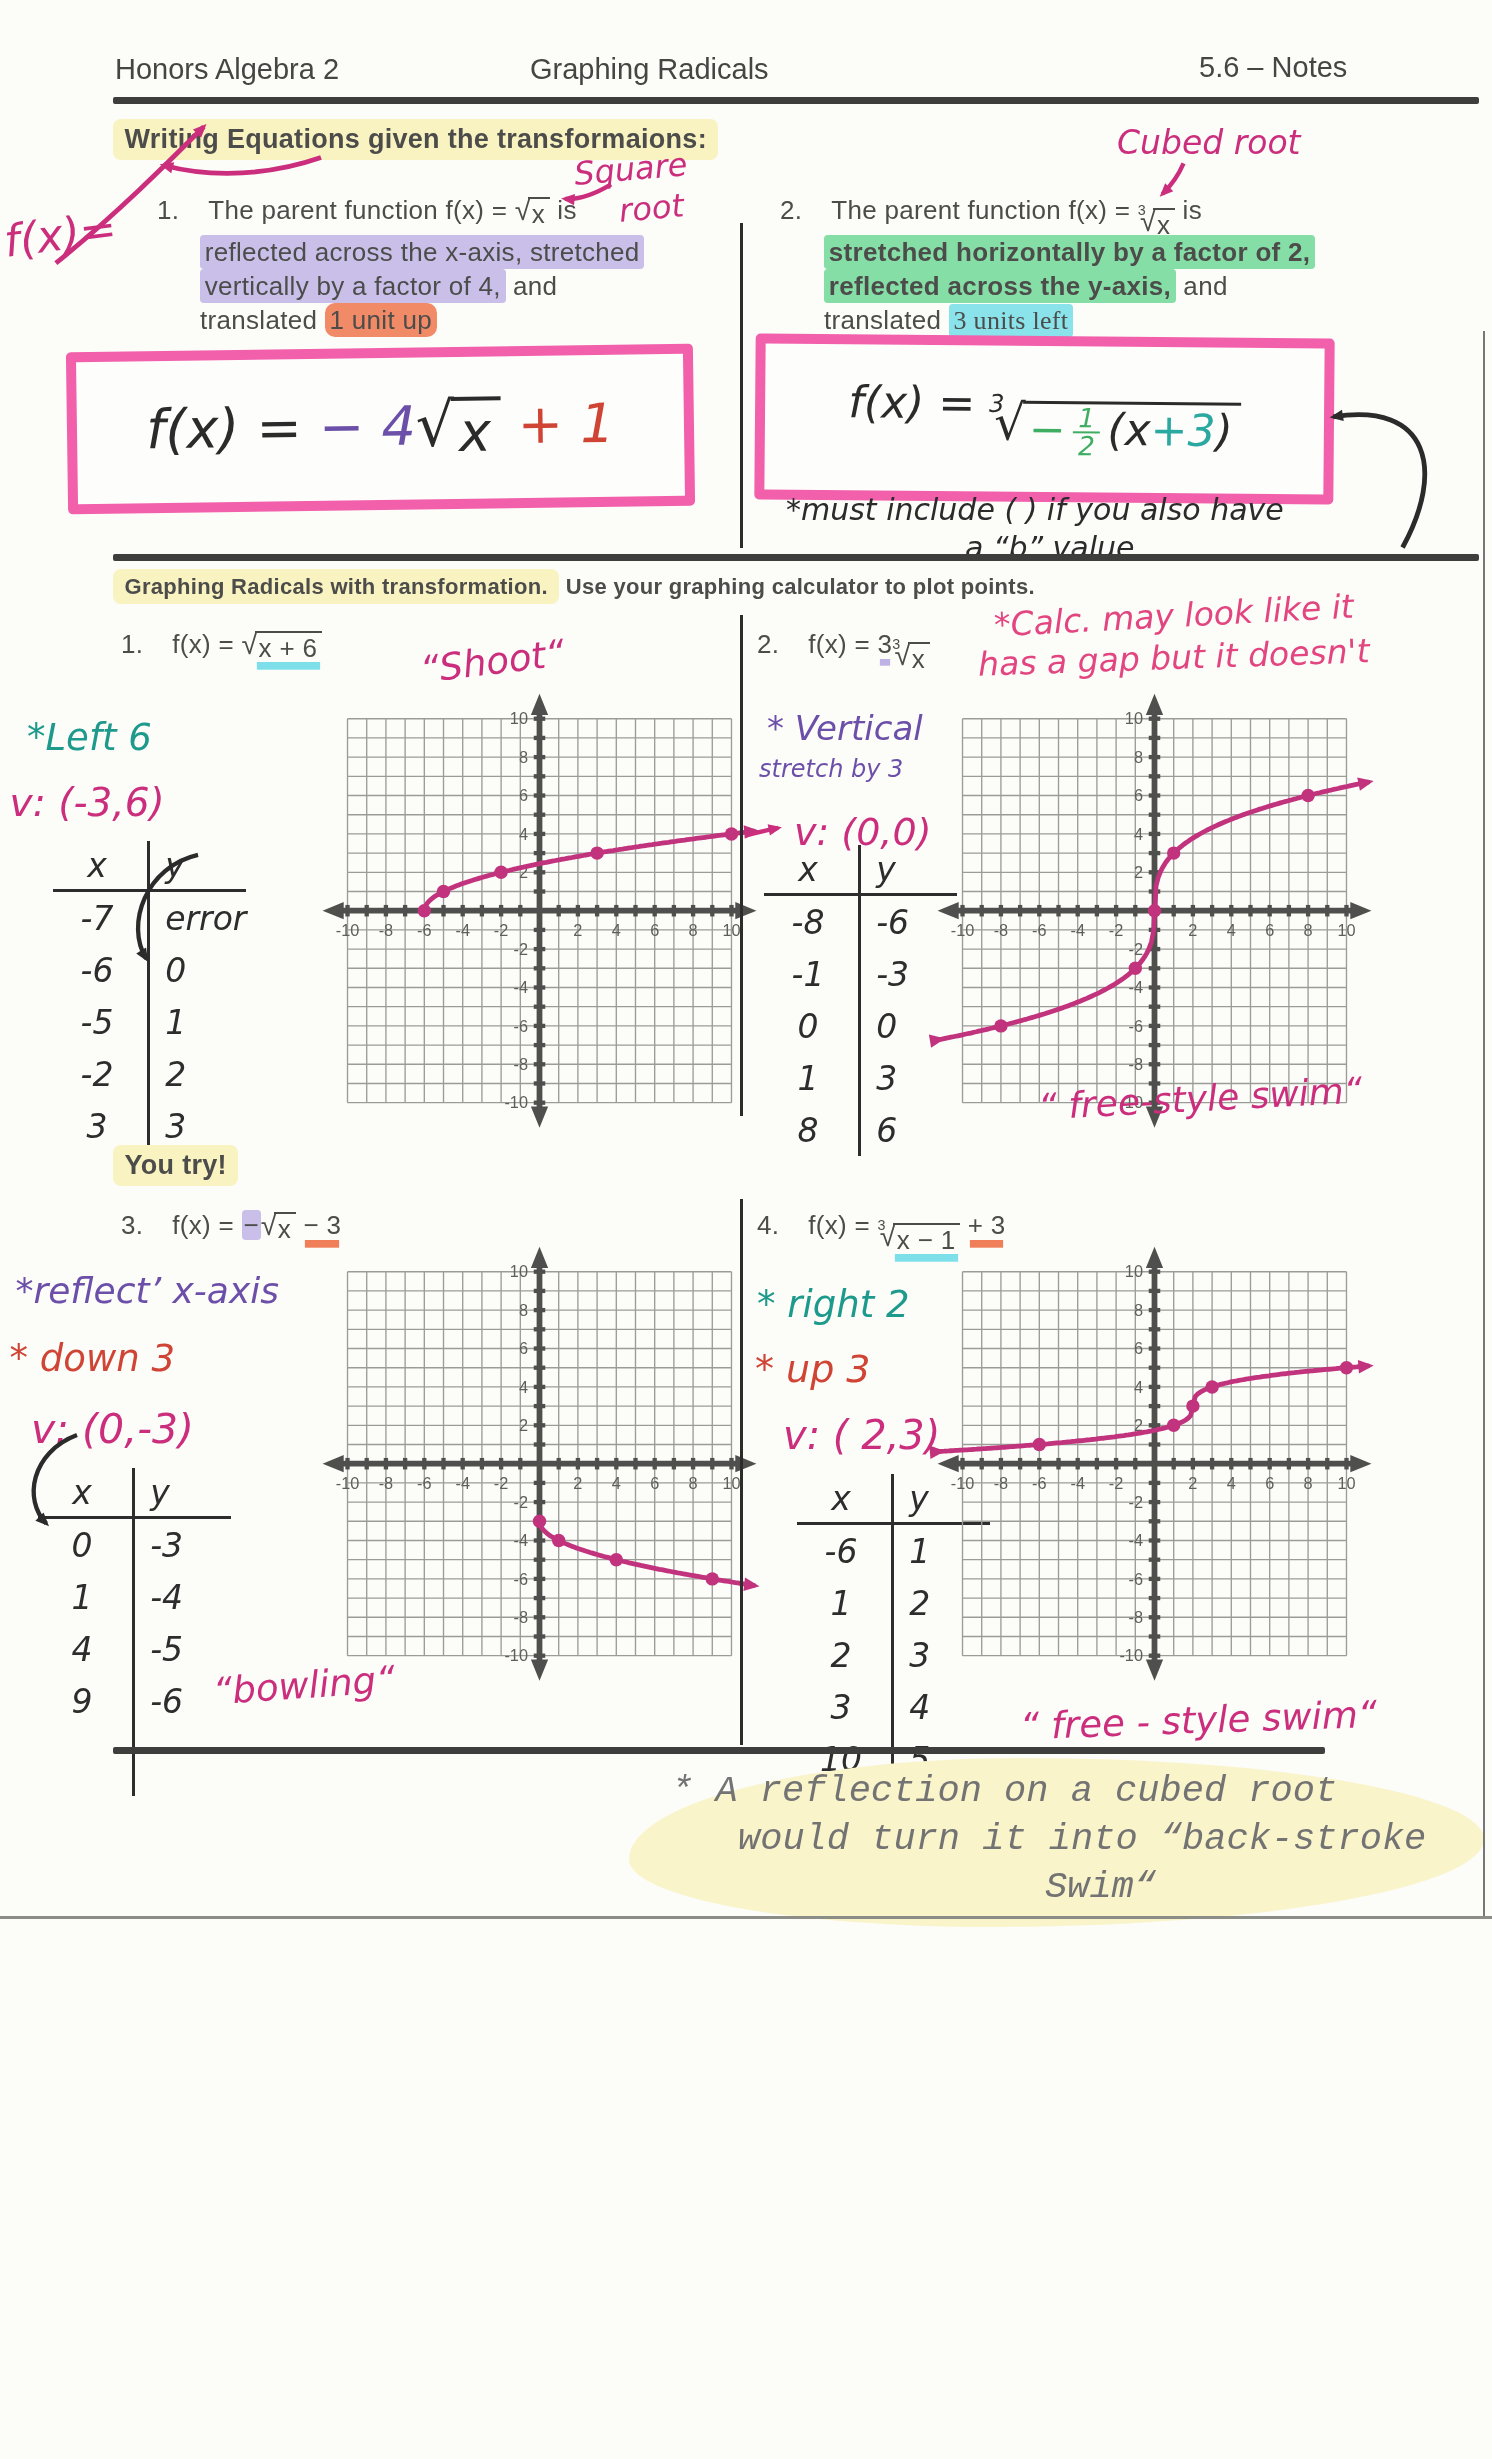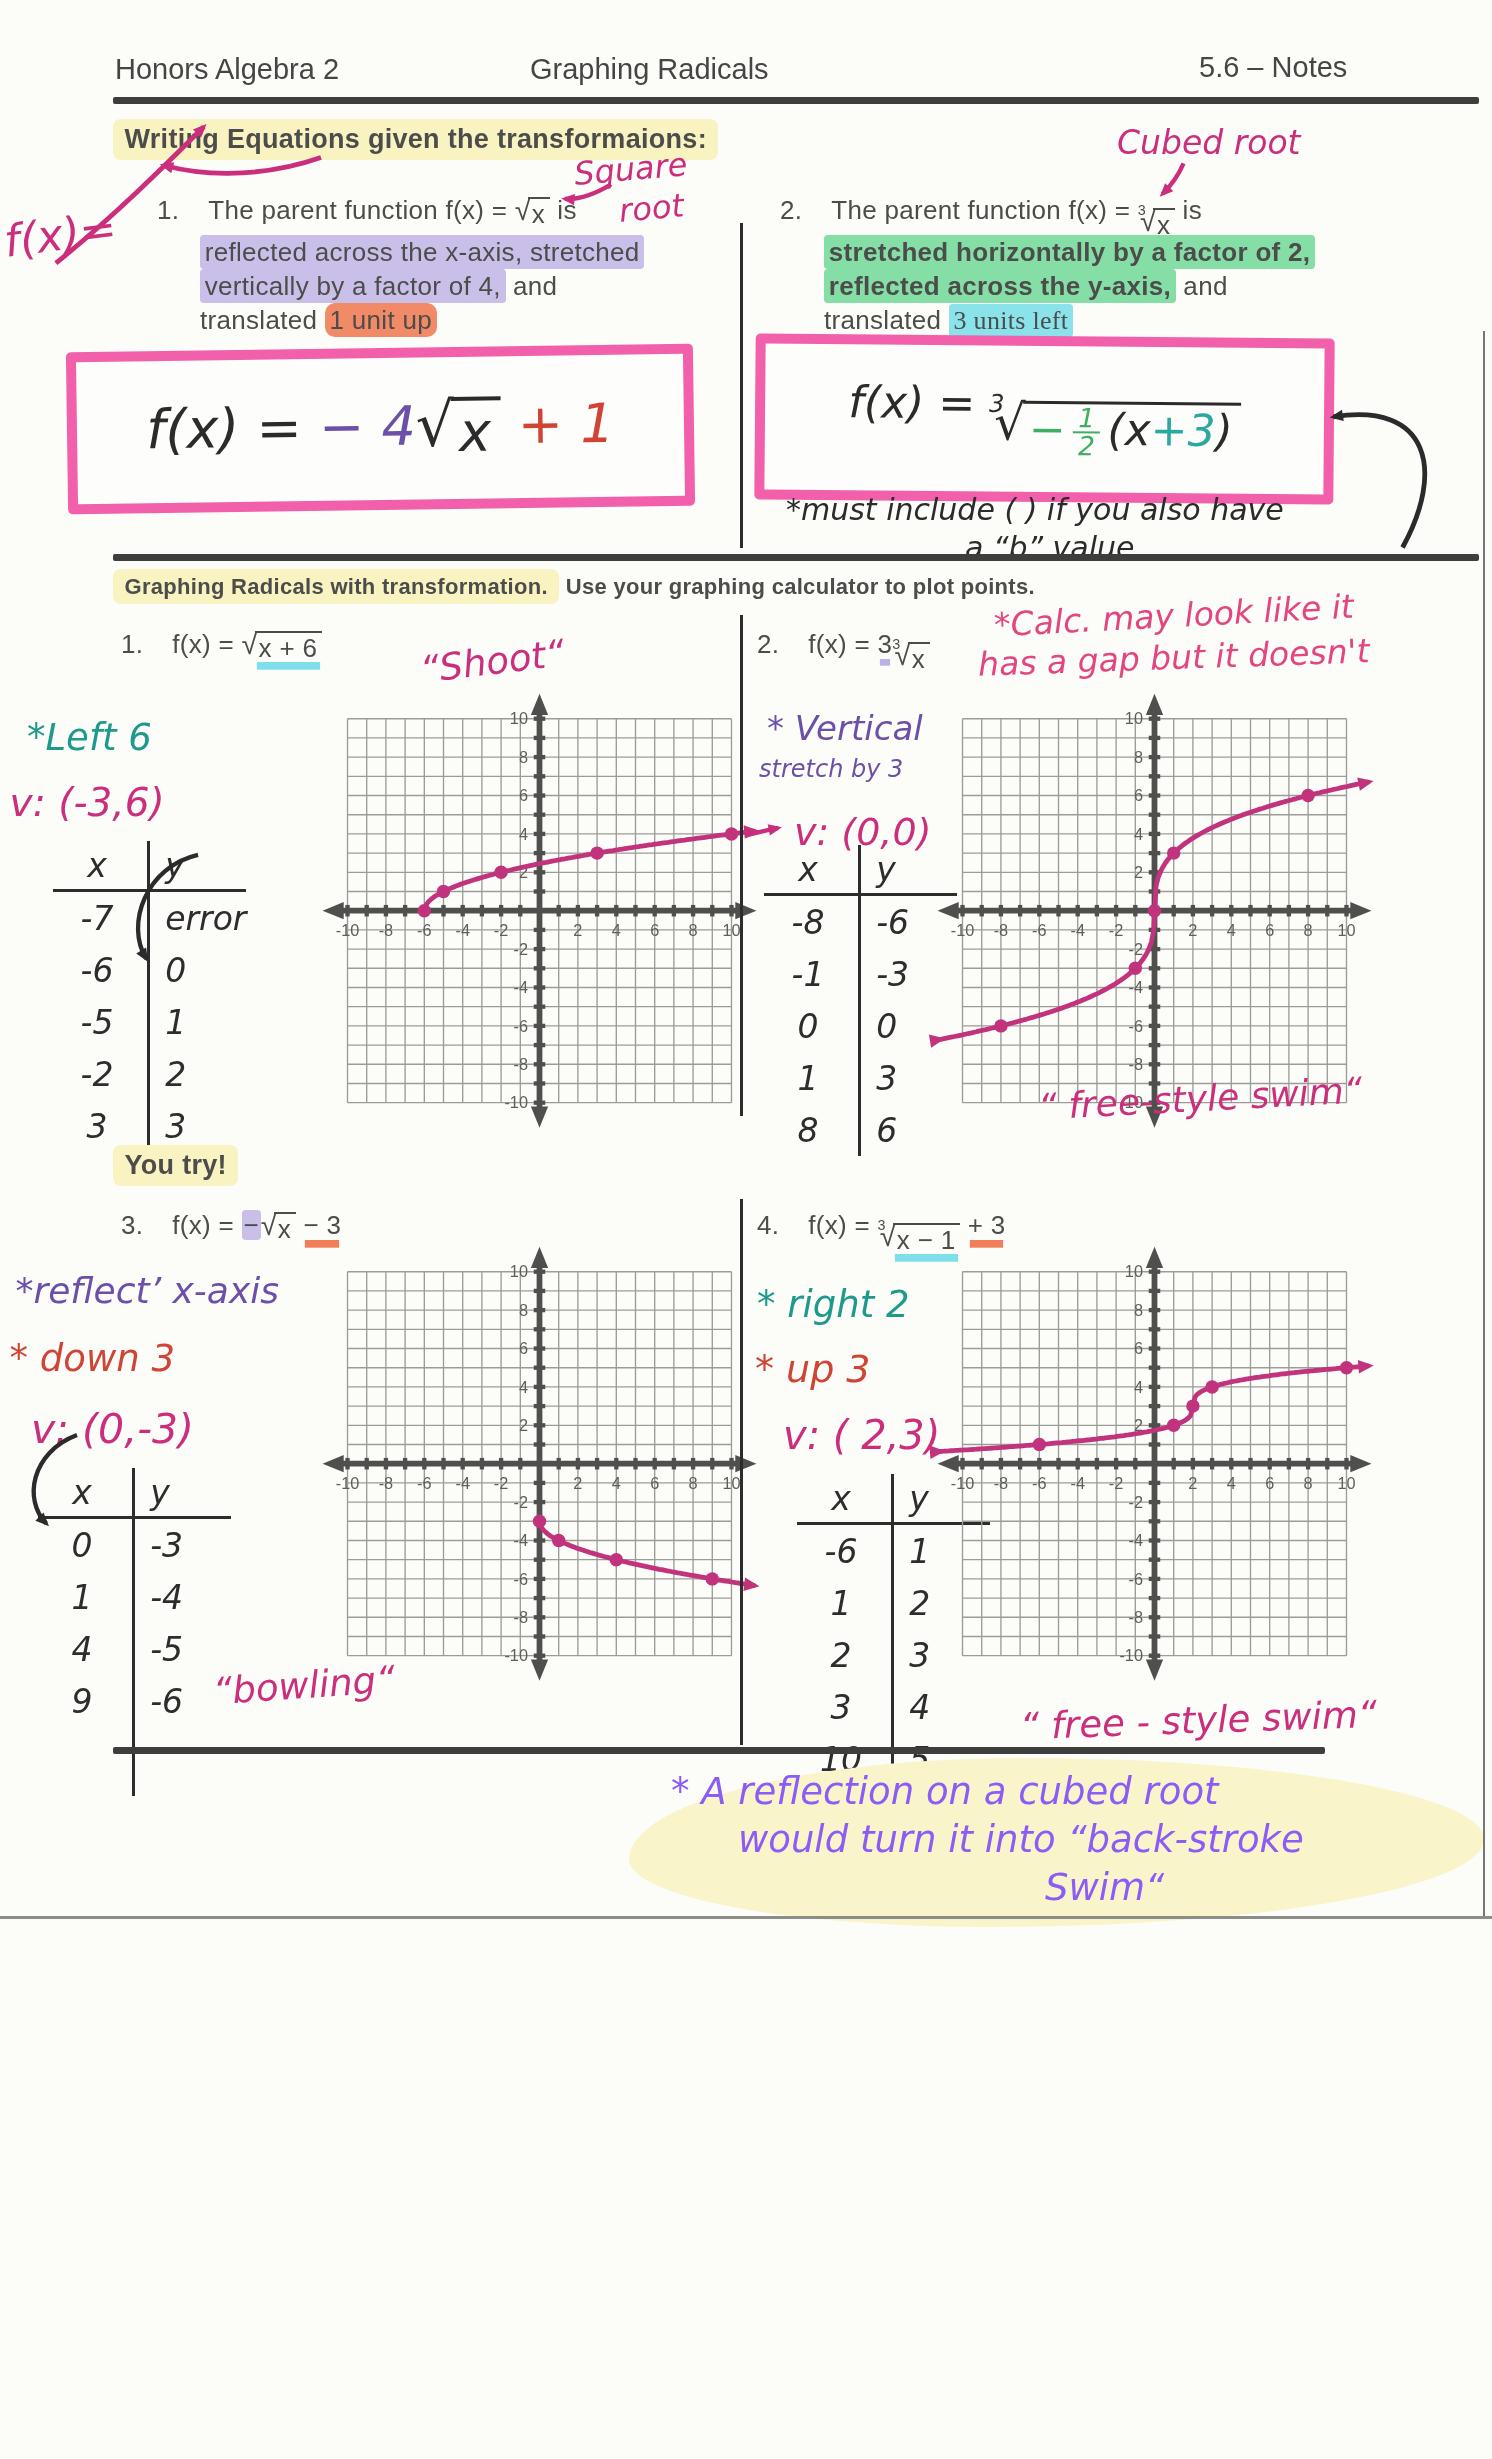--- a/index.html
+++ b/index.html
@@ -23,21 +23,21 @@
   .u-purple{box-shadow:0 8.6px 0 -1.9px rgba(186,173,228,.95);}
   .hw{font-family:"DejaVu Sans",sans-serif;font-style:italic;}
   .ink-pink{color:#cb2e7c;}
   .ink-pink2{color:#e2457f;}
   .ink-purple{color:#6b4fa8;}
   .ink-teal{color:#1d9a8c;}
   .ink-red{color:#cf4434;}
   .ink-black{color:#2b2b2b;}
   .ink-green{color:#3fae63;}
   .ink-cyan{color:#2ba8a0;}
-  .ink-slate{color:#8b5cf6;}
+  .ink-slate{color:#737373;font-family:Liberation Mono, monospace;}
   .num{display:inline-block;margin-right:29px;}
   
   .rad{display:inline-flex;align-items:flex-start;vertical-align:-0.08em;}
   .rad-sign{font-size:1.12em;line-height:1;margin-right:-2.9px;transform:translateY(-0.04em);}
   .radicand{border-top:0.09em solid currentColor;padding:0.03em 0.18em 0 0.14em;line-height:1.1;}
   .rad-idx{font-size:0.55em;margin-right:-0.42em;transform:translateY(-0.45em);position:relative;z-index:1;}
   
   .pinkbox{border:10.6px solid #f25fab;border-radius:4.8px;display:flex;align-items:center;
            justify-content:center;background:#fdfdfb;}
   

